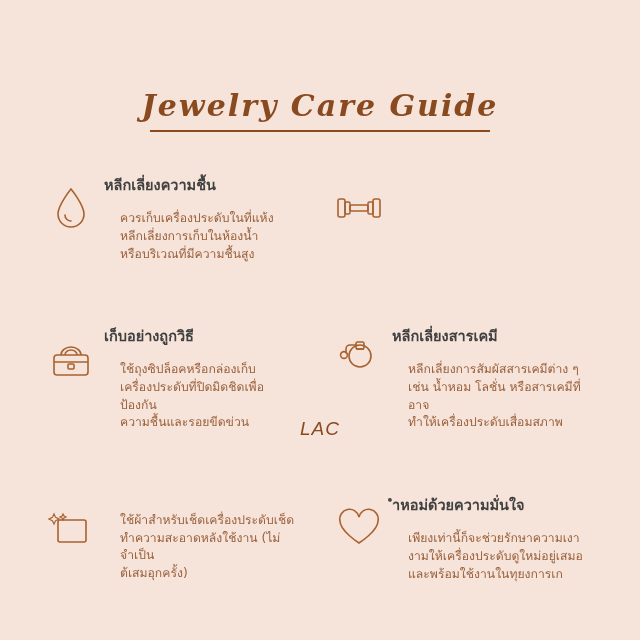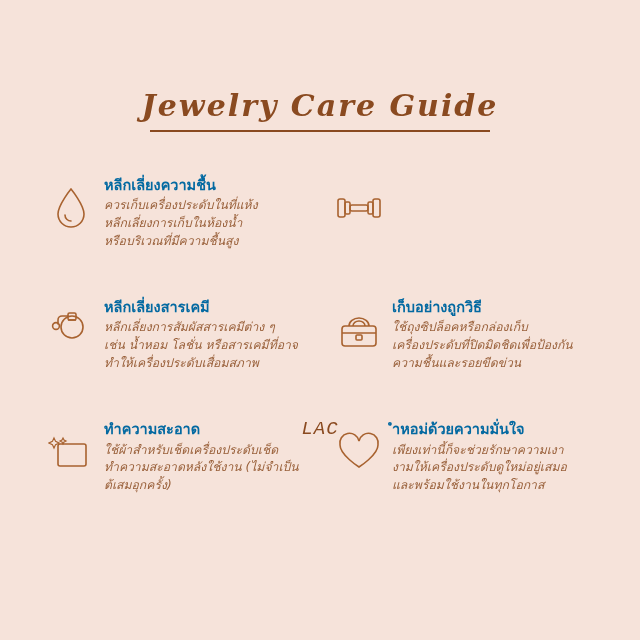--- a/index.html
+++ b/index.html
@@ -54,42 +54,41 @@
     height: 68px;
     display: flex;
     align-items: center;
     justify-content: center;
     color: #a8622f;
   }
   .texts {
     padding-top: 2px;
   }
   .item-title {
-    color: #0369a1;
+    color: #404040;
     font-size: 14.5px;
     font-weight: bold;
     line-height: 1.25;
     margin: 0 0 3px 0;
   }
   .item-desc {
     color: #99603a;
     font-size: 12.2px;
     line-height: 1.45;
-    margin: 0;
+    margin: 16px;
     white-space: pre-line;
-    font-style: italic;
   }
   .logo {
     position: absolute;
     left: 0;
     right: 0;
     bottom: 44px;
     text-align: center;
     color: #8a4a20;
-    font-family: Liberation Mono, monospace;
+    font-family: Liberation Sans, sans-serif;
     font-style: italic;
     font-size: 19px;
     letter-spacing: 1px;
   }
 </style>
 </head>
 <body>
 
 <div class="page">
 
@@ -120,81 +119,80 @@
           <rect x="39" y="10" width="7" height="18" rx="2"></rect>
           <rect x="11" y="13" width="5" height="12" rx="1.5"></rect>
           <rect x="34" y="13" width="5" height="12" rx="1.5"></rect>
           <rect x="16" y="16" width="18" height="6" rx="2"></rect>
         </svg>
       </div>
     </div>
 
     <div class="item">
       <div class="icon-wrap">
+        <svg width="48" height="44" viewBox="0 0 48 44" fill="none" stroke="#a8622f" stroke-width="1.6">
+          <rect x="7" y="18" width="34" height="20" rx="3"></rect>
+          <path d="M7 25 h34"></path>
+          <rect x="21" y="27" width="6" height="5" rx="1"></rect>
+          <path d="M14 18 a10 8 0 0 1 20 0"></path>
+          <path d="M18 18 a6 5 0 0 1 12 0"></path>
+        </svg>
+      </div>
+      <div class="texts">
+        <p class="item-title">เก็บอย่างถูกวิธี</p>
+        <p class="item-desc">ใช้ถุงซิปล็อคหรือกล่องเก็บ
+เครื่องประดับที่ปิดมิดชิดเพื่อป้องกัน
+ความชื้นและรอยขีดข่วน</p>
+      </div>
+    </div>
+
+    <div class="item">
+      <div class="icon-wrap">
         <svg width="46" height="46" viewBox="0 0 46 46" fill="none" stroke="#a8622f" stroke-width="1.6">
           <path d="M13 20 a11 11 0 1 0 22 0 a11 11 0 0 0 -22 0 Z"></path>
           <rect x="20" y="6" width="8" height="7" rx="1.5"></rect>
           <path d="M20 13 h8"></path>
           <path d="M20 9 h-6 a4 4 0 0 0 -4 4 v4" stroke-linecap="round"></path>
           <circle cx="8" cy="19" r="3.4"></circle>
         </svg>
       </div>
       <div class="texts">
         <p class="item-title">หลีกเลี่ยงสารเคมี</p>
         <p class="item-desc">หลีกเลี่ยงการสัมผัสสารเคมีต่าง ๆ
 เช่น น้ำหอม โลชั่น หรือสารเคมีที่อาจ
 ทำให้เครื่องประดับเสื่อมสภาพ</p>
       </div>
     </div>
 
     <div class="item">
       <div class="icon-wrap">
-        <svg width="48" height="44" viewBox="0 0 48 44" fill="none" stroke="#a8622f" stroke-width="1.6">
-          <rect x="7" y="18" width="34" height="20" rx="3"></rect>
-          <path d="M7 25 h34"></path>
-          <rect x="21" y="27" width="6" height="5" rx="1"></rect>
-          <path d="M14 18 a10 8 0 0 1 20 0"></path>
-          <path d="M18 18 a6 5 0 0 1 12 0"></path>
-        </svg>
-      </div>
-      <div class="texts">
-        <p class="item-title">เก็บอย่างถูกวิธี</p>
-        <p class="item-desc">ใช้ถุงซิปล็อคหรือกล่องเก็บ
-เครื่องประดับที่ปิดมิดชิดเพื่อป้องกัน
-ความชื้นและรอยขีดข่วน</p>
-      </div>
-    </div>
-
-    <div class="item">
-      <div class="icon-wrap">
         <svg width="46" height="44" viewBox="0 0 46 44" fill="none" stroke="#a8622f" stroke-width="1.6">
           <path d="M12 14 h24 a2 2 0 0 1 2 2 v18 a2 2 0 0 1 -2 2 h-24 a2 2 0 0 1 -2 -2 v-18 a2 2 0 0 1 2 -2 Z"></path>
           <path d="M6 8 l1.6 3.4 L11 13 l-3.4 1.6 L6 18 l-1.6 -3.4 L1 13 l3.4 -1.6 Z" stroke-width="1.2"></path>
           <path d="M15 8 l1 2 2 1 -2 1 -1 2 -1 -2 -2 -1 2 -1 Z" stroke-width="1.2"></path>
         </svg>
       </div>
       <div class="texts">
-        <p class="item-title">ทำความสะอาด</p>
         <p class="item-desc">ใช้ผ้าสำหรับเช็ดเครื่องประดับเช็ด
 ทำความสะอาดหลังใช้งาน (ไม่จำเป็น
 ต้เสมอุกครั้ง)</p>
       </div>
     </div>
 
     <div class="item">
       <div class="icon-wrap">
         <svg width="46" height="42" viewBox="0 0 46 42" fill="none" stroke="#a8622f" stroke-width="1.6">
           <path d="M23 36 C23 36 4 24 4 14 A9 9 0 0 1 23 10 A9 9 0 0 1 42 14 C42 24 23 36 23 36 Z"></path>
         </svg>
       </div>
       <div class="texts">
         <p class="item-title">ำหอม่ด้วยความมั่นใจ</p>
         <p class="item-desc">เพียงเท่านี้ก็จะช่วยรักษาความเงา
 งามให้เครื่องประดับดูใหม่อยู่เสมอ
-และพร้อมใช้งานในทุกโอกาส</p>
+และพร้อมใช้งานในทุยงการเก</p>
       </div>
     </div>
 
   </div>
 
   <div class="logo">LAC</div>
 
 </div>
 
 </body></html>

